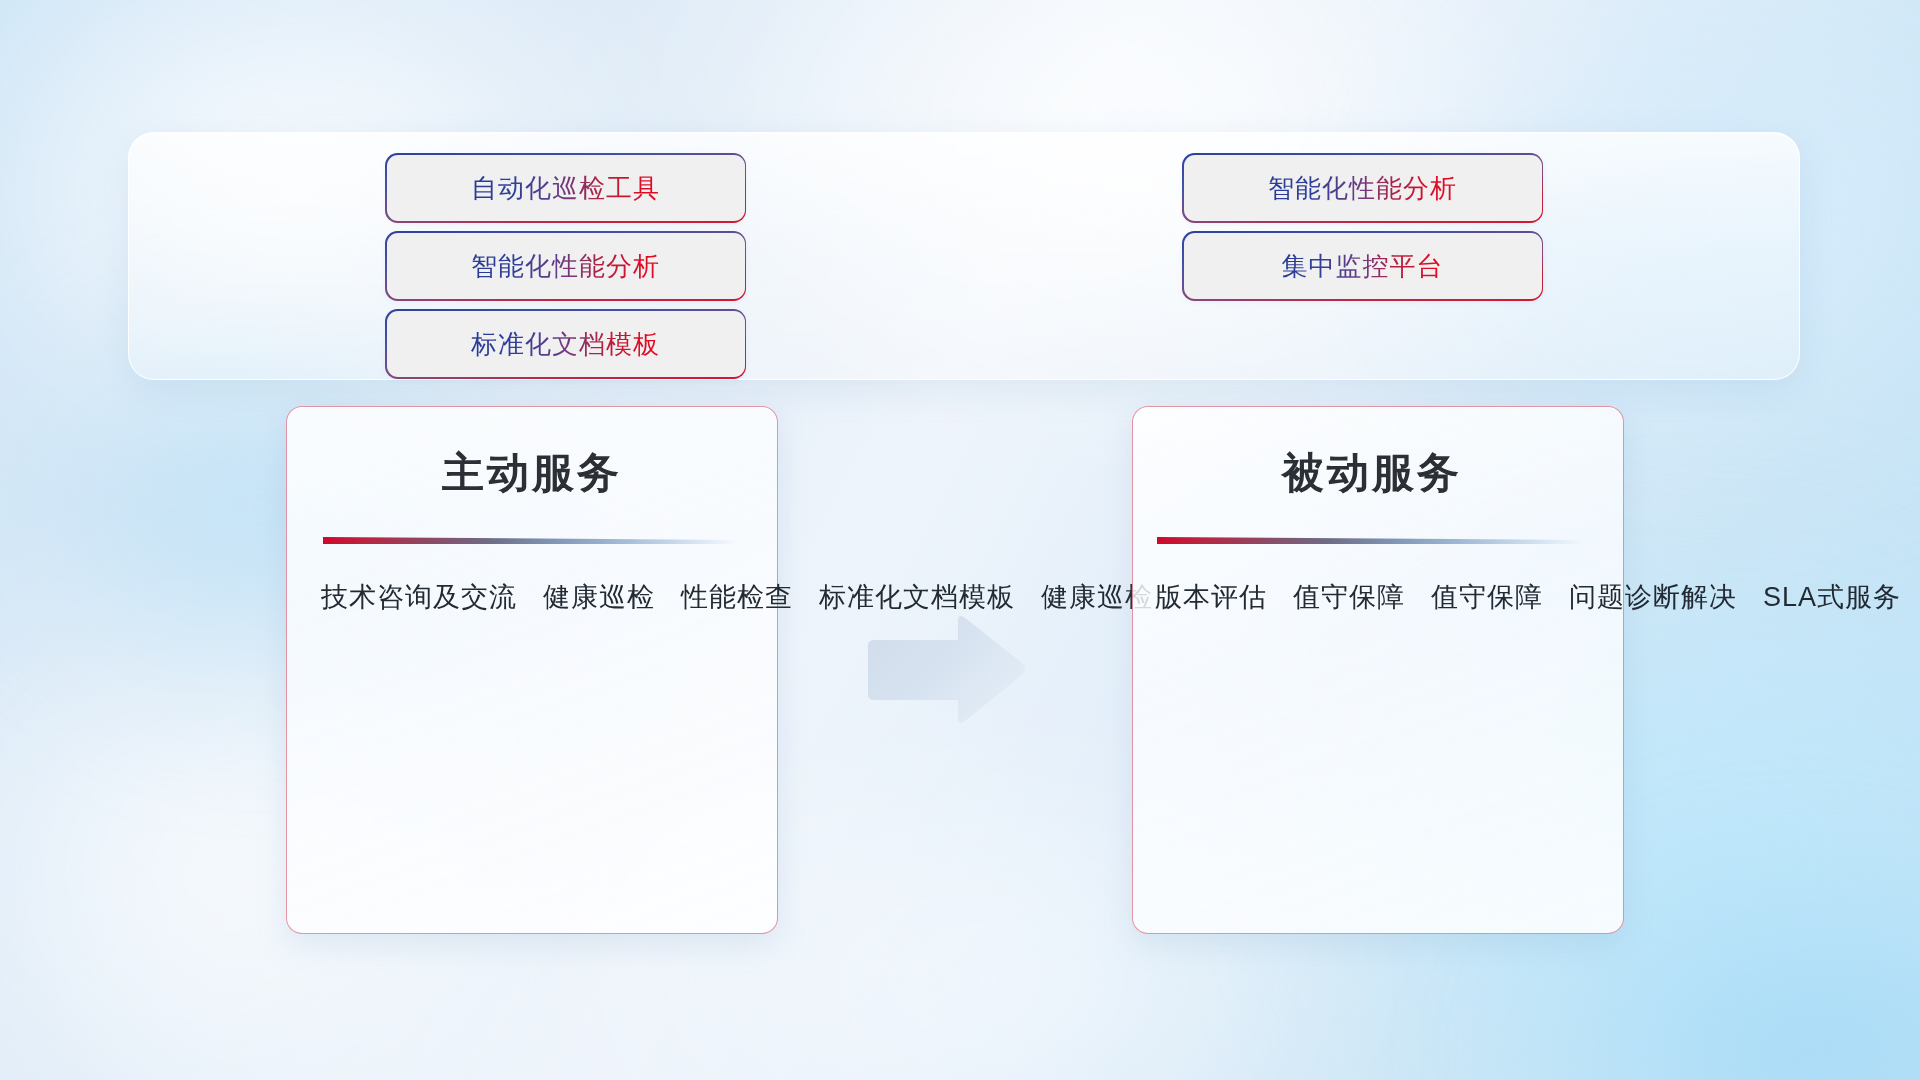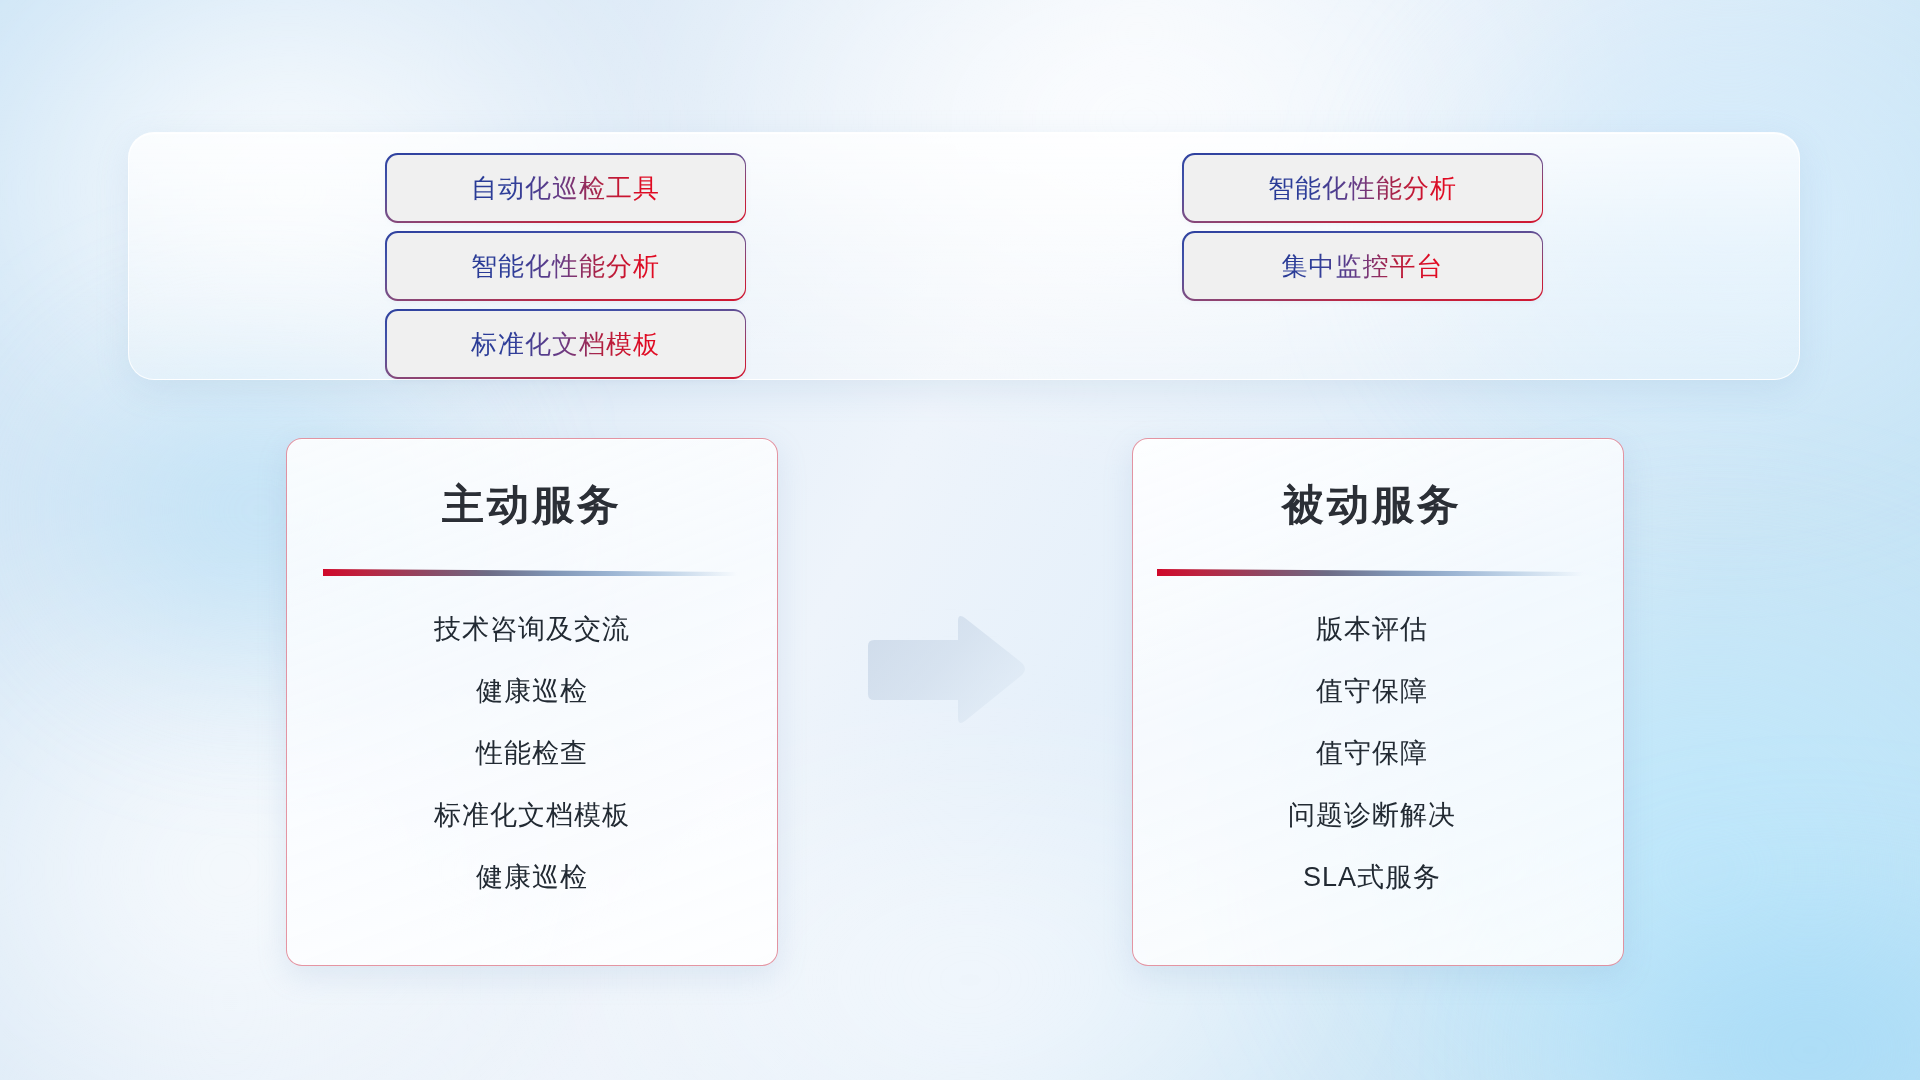--- a/index.html
+++ b/index.html
@@ -66,21 +66,21 @@
   }
   .pill-label{
     font-size:26px; font-weight:400; letter-spacing:1px; white-space:nowrap;
     background:linear-gradient(90deg,#283a95 0%,#2f3f9a 22%,#6a3b84 48%,#b3203f 70%,#e00a22 92%);
     -webkit-background-clip:text; background-clip:text;
     color:transparent; -webkit-text-fill-color:transparent;
   }
 
   
   .card{
-    position:absolute; top:438px; width:492px; height:528px;
+    position:absolute; top:406px; width:492px; height:528px;
     border-radius:16px;
     background:linear-gradient(160deg,rgba(255,255,255,.88) 0%,rgba(250,252,255,.80) 42%,rgba(255,255,255,.86) 100%);
     border:1px solid rgba(208,62,86,.55);
     box-shadow:0 10px 30px rgba(120,160,200,.18), inset 0 1px 0 rgba(255,255,255,.9);
     z-index:3;
     padding:26px 34px 0 34px;
   }
   #card-active{ left:286px; }
   #card-passive{ left:1132px;padding-left:22px; }
 
@@ -92,21 +92,21 @@
     text-shadow:0 1px 0 rgba(255,255,255,.7);
   }
   .divider-wrap{ position:relative; height:26px; margin-top:26px; }
   .divider{
     position:absolute; left:2px; right:6px; top:10px; height:7px;
     background:linear-gradient(90deg,#d0082a 0%,#bb2440 10%,#8b4b66 26%,#6d6c86 40%,#7f94b4 55%,#9db6d4 70%,#c3d6e9 84%,rgba(214,229,242,0) 100%);
     clip-path:polygon(0 0, 100% 42%, 100% 100%, 0 100%);
   }
   .card-list{
     margin-top:26px;
-    display:flex; flex-direction:column; align-items:center; gap:26px;
+    display:flex; flex-direction:row; align-items:center; gap:26px;
   }
   .card-list .item{
     font-size:27px; font-weight:400; color:#222a33; letter-spacing:1px; white-space:nowrap;
   }
 
   
   #flow-arrow{
     position:absolute; left:862px; top:612px; width:166px; height:116px; z-index:3;
   }
   #flow-arrow svg{ width:100%; height:100%; display:block; }

